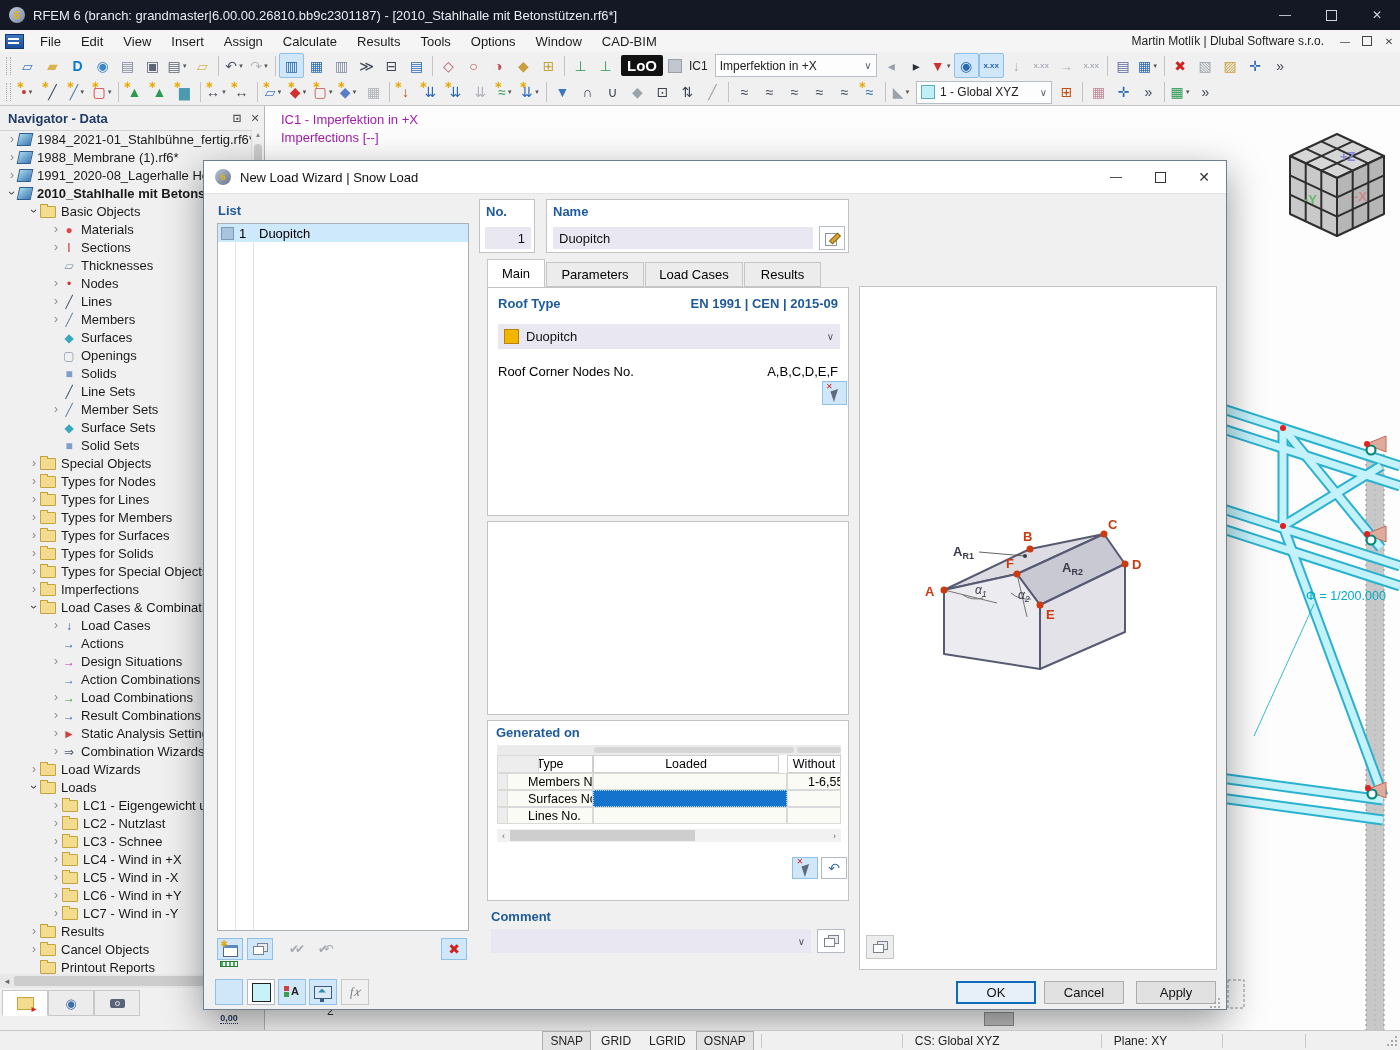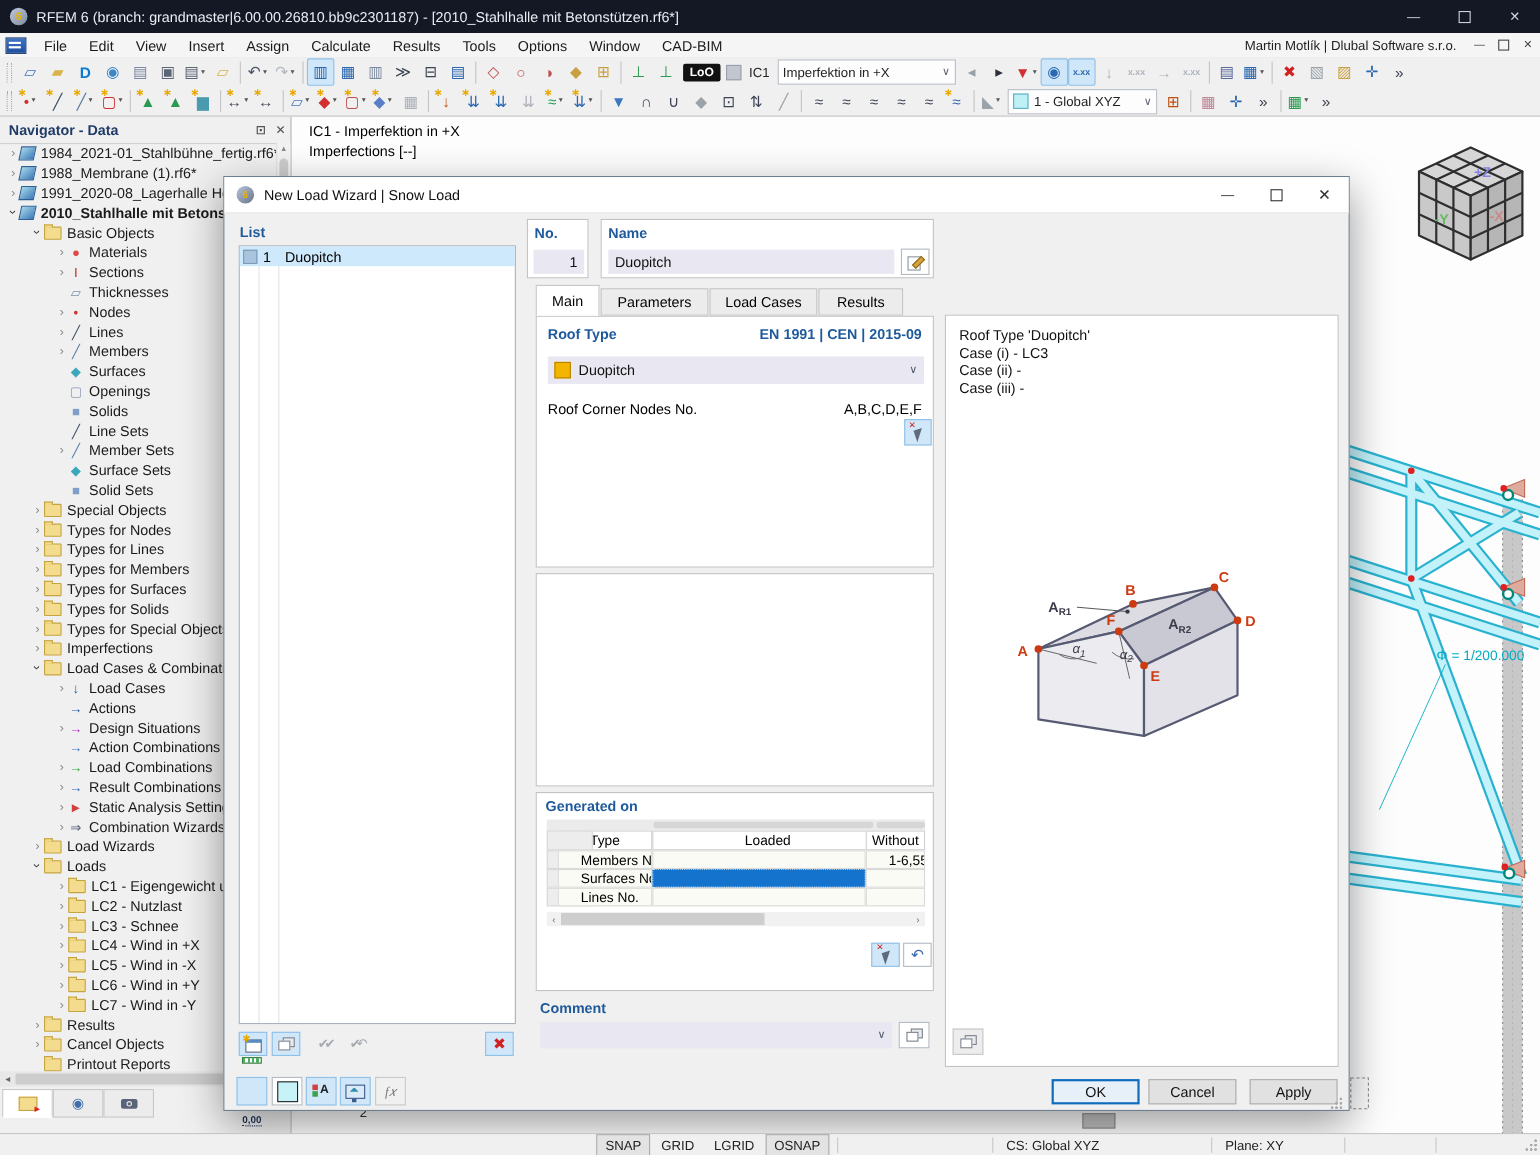--- a/index.html
+++ b/index.html
@@ -29,21 +29,21 @@
   .tb1{top:52px;}
   .tb2{top:79px;border-bottom:1px solid #c6c6c6;}
   .tgrip{width:3px;height:18px;border-left:1px dotted #a8a8a8;border-right:1px dotted #a8a8a8;margin:0 4px;}
   .tsep{width:1px;height:20px;background:#c4c4c4;margin:0 3px;}
   .tbi{min-width:23px;height:23px;display:flex;align-items:center;justify-content:center;
     font-size:14px;position:relative;border-radius:2px;border:1px solid transparent;}
   .tbi.hl{background:#cfe7f8;border-color:#8fc0e8;}
   .tbi .dd{font-size:6px;color:#555;margin-left:1px;}
   .tbi .star{position:absolute;left:0px;top:-2px;font-size:10px;font-weight:bold;color:#e8a800;}
   .tbi .txt{font-size:8px;font-weight:bold;letter-spacing:0;}
-  .badge{background:#111;color:#fff;font-weight:bold;font-size:11px;padding:2px 6px;border-radius:2px;margin:16px 3px;}
+  .badge{background:#111;color:#fff;font-weight:bold;font-size:15px;padding:2px 6px;border-radius:2px;margin:16px 3px;}
   .tlabel{font-size:12px;color:#222;margin:0 5px;}
   .tswatch{width:12px;height:12px;background:#c2c6ce;border:1px solid #9aa0aa;margin:0 2px;}
   .tcombo{height:21px;background:#fdfdfe;border:1px solid #b8bec6;display:flex;align-items:center;
     font-size:12px;color:#222;padding:0 4px;margin:0 2px;}
   .tcombo .chev{margin-left:auto;color:#5a6270;font-size:10px;padding-left:5px;}
   .tcombo .csw{width:12px;height:12px;border:1px solid #58aec0;margin-right:5px;}
   
   .navigator{left:0;top:106px;width:265px;height:924px;background:#f0f0f0;border-right:1px solid #b8b8b8;z-index:5;box-sizing:border-box;}
   .navhead{height:24px;border-bottom:1px solid #d2d2d2;display:flex;align-items:center;
     font-weight:bold;font-size:13px;color:#1f3b66;padding-left:8px;}
@@ -69,21 +69,21 @@
   .ntab{position:absolute;top:2px;width:44px;height:24px;border:1px solid #c8c8c8;background:#ececec;
     display:flex;align-items:center;justify-content:center;}
   .ntab.active{background:#fff;border-bottom-color:#fff;}
   .ic-navfolder{width:15px;height:11px;background:#f3dc8e;border:1px solid #c5a440;position:relative;}
   .ic-navfolder:after{content:"▸";position:absolute;right:-4px;bottom:-5px;color:#d22;font-size:10px;}
   .ic-eye{color:#3f6fa8;font-size:13px;}
   .ic-camera{width:15px;height:9px;background:#5a6478;border-radius:2px;position:relative;}
   .ic-camera:after{content:"";position:absolute;left:5px;top:2px;width:5px;height:5px;border-radius:50%;border:1px solid #e8e8e8;box-sizing:border-box;}
   
   .viewport{left:265px;top:106px;width:1135px;height:924px;background:#fdfdfd;z-index:1;}
-  .ovl{position:absolute;font-size:13px;color:#000000;}
+  .ovl{position:absolute;font-size:13px;color:#a21caf;}
   
   .dialog{left:203px;top:160px;width:1024px;height:850px;background:#f0f0f0;border:1px solid #6e7f90;
     box-shadow:0 12px 36px rgba(0,0,0,.4);z-index:20;box-sizing:border-box;}
   .dtitle{position:absolute;left:0;top:0;right:0;height:32px;background:#fff;border-bottom:1px solid #e4e4e4;
     display:flex;align-items:center;font-size:13px;color:#111;}
   .dico{width:16px;height:16px;border-radius:50%;background:linear-gradient(135deg,#b9c4d6,#66748c);
     margin:0 9px 0 11px;display:flex;align-items:center;justify-content:center;color:#e8b400;font-weight:bold;font-size:9px;}
   .dbtn{width:44px;height:31px;display:flex;align-items:center;justify-content:center;color:#333;font-size:12px;}
   .sec{color:#1e5a9b;font-weight:bold;font-size:13px;}
   .panel{position:absolute;background:#fff;border:1px solid #c3c3c3;box-sizing:border-box;}
@@ -919,21 +919,21 @@
   <div class="panel" style="left:283px;top:360px;width:362px;height:194px;"></div>
 
   <div class="panel" style="left:283px;top:559px;width:362px;height:181px;">
     <div class="sec" style="position:absolute;left:8px;top:4px;">Generated on</div>
     <div style="position:absolute;left:9px;top:24px;width:344px;height:10px;background:#ebebeb;">
       <span style="position:absolute;left:97px;top:2px;width:200px;height:6px;background:#d6d6d6;border-radius:3px;"></span>
       <span style="position:absolute;left:300px;top:2px;width:44px;height:6px;background:#d6d6d6;border-radius:3px;"></span>
     </div>
     <div class="gtable" id="gentable" style="left:9px;top:34px;width:344px;height:70px;">
         <div class="gcell head" style="left: 10px; top: 0px; width: 86px; height: 18px;">Type</div>
-        <div class="gcell head" style="left: 96px; top: 0px; width: 210px; height: 18px;">Loaded</div>
+        <div class="gcell head" style="left: 96px; top: 0px; width: 186px; height: 18px;">Loaded</div>
         <div class="gcell head" style="left: 290px; top: 0px; width: 54px; height: 18px;">Without</div>
         <div class="gcell gut" style="left: 0px; top: 0px; width: 10px; height: 18px;"></div>
         <div class="gcell gut" style="left: 0px; top: 18px; width: 10px; height: 17px;"></div>
         <div class="gcell" style="left: 10px; top: 18px; width: 86px; height: 17px;">Members No.</div>
         <div class="gcell" style="left: 96px; top: 18px; width: 194px; height: 17px;"></div>
         <div class="gcell" style="left: 290px; top: 18px; width: 54px; height: 17px;">1-6,55-60,82</div>
         <div class="gcell gut" style="left: 0px; top: 35px; width: 10px; height: 17px;"></div>
         <div class="gcell" style="left: 10px; top: 35px; width: 86px; height: 17px;">Surfaces No.</div>
         <div class="gcell sel" style="left: 96px; top: 35px; width: 194px; height: 17px;"></div>
         <div class="gcell" style="left: 290px; top: 35px; width: 54px; height: 17px;"></div>
@@ -958,26 +958,20 @@
   <div class="abs sec" style="left:287px;top:748px;">Comment</div>
   <div class="field" style="position:absolute;left:287px;top:768px;width:320px;height:24px;">
     <span></span>
     <span class="chev">∨</span>
   </div>
   <div class="smallbtn" style="left:613px;top:768px;width:28px;height:24px;">
       <span class="ic-layers"></span>
     </div>
 
   <div class="panel" style="left:655px;top:125px;width:358px;height:684px;">
-    <div id="infolines" style="position:absolute;left:12px;top:10px;font-size:13px;line-height:16px;color:#111;">
-        <div>Roof Type 'Duopitch'</div>
-        <div>Case (i) - LC3</div>
-        <div>Case (ii) -</div>
-        <div>Case (iii) -</div>
-      </div>
     <div class="smallbtn" style="left:6px;top:648px;width:28px;height:24px;background:#ededed;border-color:#c6c6c6;">
         <span class="ic-layers"></span>
       </div>
 
     <svg class="abs" style="left:17px;top:210px;" width="320" height="215" viewBox="0 0 320 215">
       <g fill="none" stroke="#565a72" stroke-width="2" stroke-linejoin="round">
         <polygon points="67,93 153,52 227,37 140,77" fill="#dcdce2"></polygon>
         <polygon points="140,77 227,37 248,67 163,108" fill="#c9c9d3"></polygon>
         <polygon points="67,93 140,77 163,108 163,172 67,157" fill="#ececf0"></polygon>
         <polygon points="163,108 248,67 248,135 163,172" fill="#e2e2e8"></polygon>

